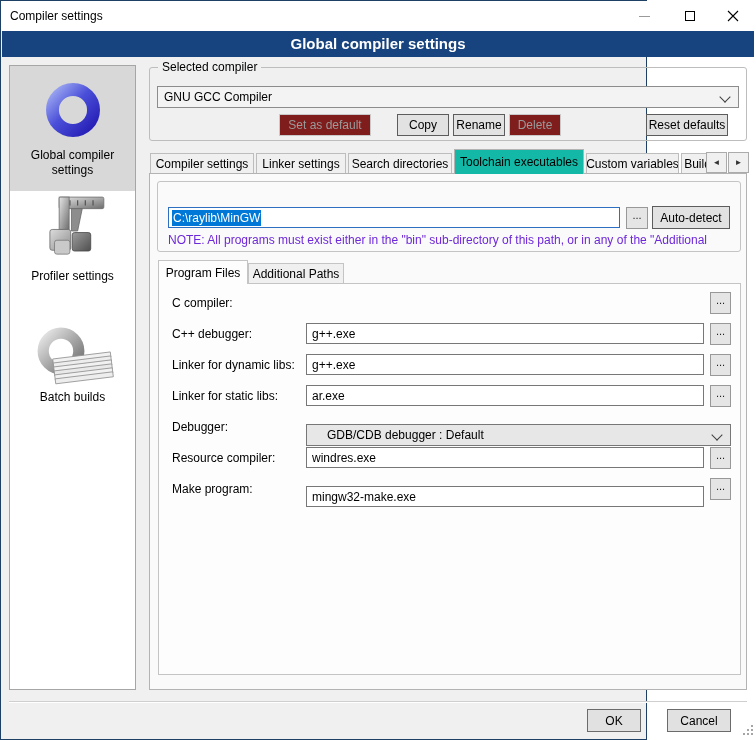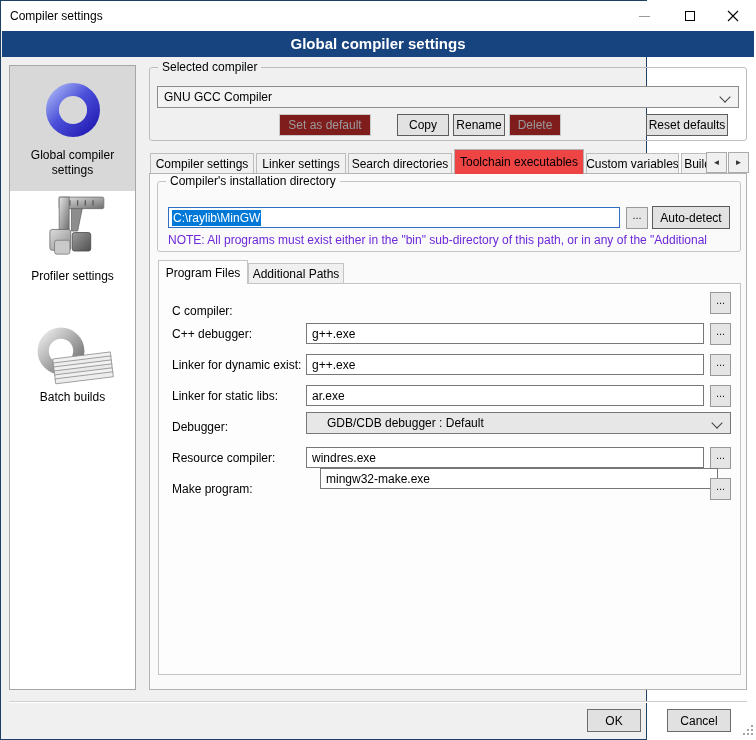--- a/index.html
+++ b/index.html
@@ -39,21 +39,21 @@
   .btn{position:absolute;height:22px;background:#e2e2e2;border:1px solid #5c5c5c;
     box-sizing:border-box;display:flex;align-items:center;justify-content:center;
     font-size:12px;white-space:nowrap;cursor:default;}
   .btn.disabled{background:#7f1d1d;border-color:#c9c9c9;color:#9a9a9a;}
   
   .tabstrip{position:absolute;left:149px;top:148px;width:556px;height:25px;
     display:flex;align-items:flex-end;overflow:hidden;}
   .otab{height:21px;background:#f0f0f0;border:1px solid #bdbdbd;border-bottom:none;
     box-sizing:border-box;display:flex;align-items:center;justify-content:center;
     font-size:12px;white-space:nowrap;overflow:hidden;flex:none;margin-right:2px;}
-  .otab.active{height:25px;background:#ef4444;border-color:#b3b3b3;position:relative;z-index:3;text-align:center;}
+  .otab.active{height:25px;background:#14b8a6;border-color:#b3b3b3;position:relative;z-index:3;text-align:center;}
   .tab-arrow{position:absolute;top:151px;width:21px;height:21px;background:#f0f0f0;
     border:1px solid #ababab;box-sizing:border-box;display:flex;align-items:center;
     justify-content:center;font-size:8px;color:#333;}
   
   .page{position:absolute;left:148px;top:172px;width:598px;height:517px;background:#fafafa;
     border:1px solid #b3b3b3;box-sizing:border-box;z-index:2;}
   #grp-install{left:7px;top:7px;width:584px;height:71px;border-color:#c4c4c4;}
   #grp-install .legend{background:#fafafa;}
   .fake-input{position:absolute;background:#fff;border:1px solid #2e6fc1;box-sizing:border-box;
     display:flex;align-items:center;padding-left:3px;height:21px;overflow:hidden;white-space:nowrap;}
@@ -211,62 +211,61 @@
   <div class="tab-arrow" style="left:705px">
     <span>◄</span>
   </div>
   <div class="tab-arrow" style="left:727px">
     <span>►</span>
   </div>
 
   <div class="page">
 
     <div class="groupbox" id="grp-install">
-      <span class="legend">Compiler's installation directory</span>
       <div class="fake-input" style="left:10px;top:25px;width:452px;">
         <span class="sel-text">C:\raylib\MinGW</span>
       </div>
       <div class="browse" style="left:468px;top:25px;width:22px;">
         <span>...</span>
       </div>
       <div class="btn" style="left:494px;top:24px;width:78px;height:23px;">
         <span>Auto-detect</span>
       </div>
       <div class="note" style="left:10px;top:51px;">NOTE: All programs must exist either in the "bin" sub-directory of this path, or in any of the "Additional</div>
     </div>
 
     <div class="itab active" style="left:8px;top:86px;width:90px;height:24px;">
       <span>Program Files</span>
     </div>
     <div class="itab" style="left:98px;top:89px;width:96px;height:21px;">
       <span>Additional Paths</span>
     </div>
 
     <div class="innerpage" id="field-rows">
-        <span class="frow-label" style="top: 20px;">C compiler:</span>
+        <span class="frow-label" style="top: 12px;">C compiler:</span>
         <div class="browse" style="left: 551px; top: 8px;">...</div>
         <span class="frow-label" style="top: 43px;">C++ debugger:</span>
         <input class="tfield" type="text" readonly="" value="g++.exe" style="top: 39px;">
         <div class="browse" style="left: 551px; top: 39px;">...</div>
-        <span class="frow-label" style="top: 74px;">Linker for dynamic exist:</span>
+        <span class="frow-label" style="top: 74px;">Linker for dynamic libs:</span>
         <input class="tfield" type="text" readonly="" value="g++.exe" style="top: 70px;">
         <div class="browse" style="left: 551px; top: 70px;">...</div>
         <span class="frow-label" style="top: 105px;">Linker for static libs:</span>
         <input class="tfield" type="text" readonly="" value="ar.exe" style="top: 101px;">
         <div class="browse" style="left: 551px; top: 101px;">...</div>
         <span class="frow-label" style="top: 136px;">Debugger:</span>
-        <div class="fselect" style="top: 128px; padding-left: 20px;">
+        <div class="fselect" style="top: 140px; padding-left: 20px;">
           <span>GDB/CDB debugger : Default</span>
           <span class="chev"></span>
         </div>
         <span class="frow-label" style="top: 167px;">Resource compiler:</span>
         <input class="tfield" type="text" readonly="" value="windres.exe" style="top: 163px;">
         <div class="browse" style="left: 551px; top: 163px;">...</div>
         <span class="frow-label" style="top: 198px;">Make program:</span>
-        <input class="tfield" type="text" readonly="" value="mingw32-make.exe" style="top: 184px; margin-left: 14px;">
+        <input class="tfield" type="text" readonly="" value="mingw32-make.exe" style="top: 202px;">
         <div class="browse" style="left: 551px; top: 194px;">...</div>
       </div>
   </div>
 
   <div class="divider"></div>
   <div class="btn" id="btn-ok">
     <span>OK</span>
   </div>
   <div class="btn" id="btn-cancel">
     <span>Cancel</span>

